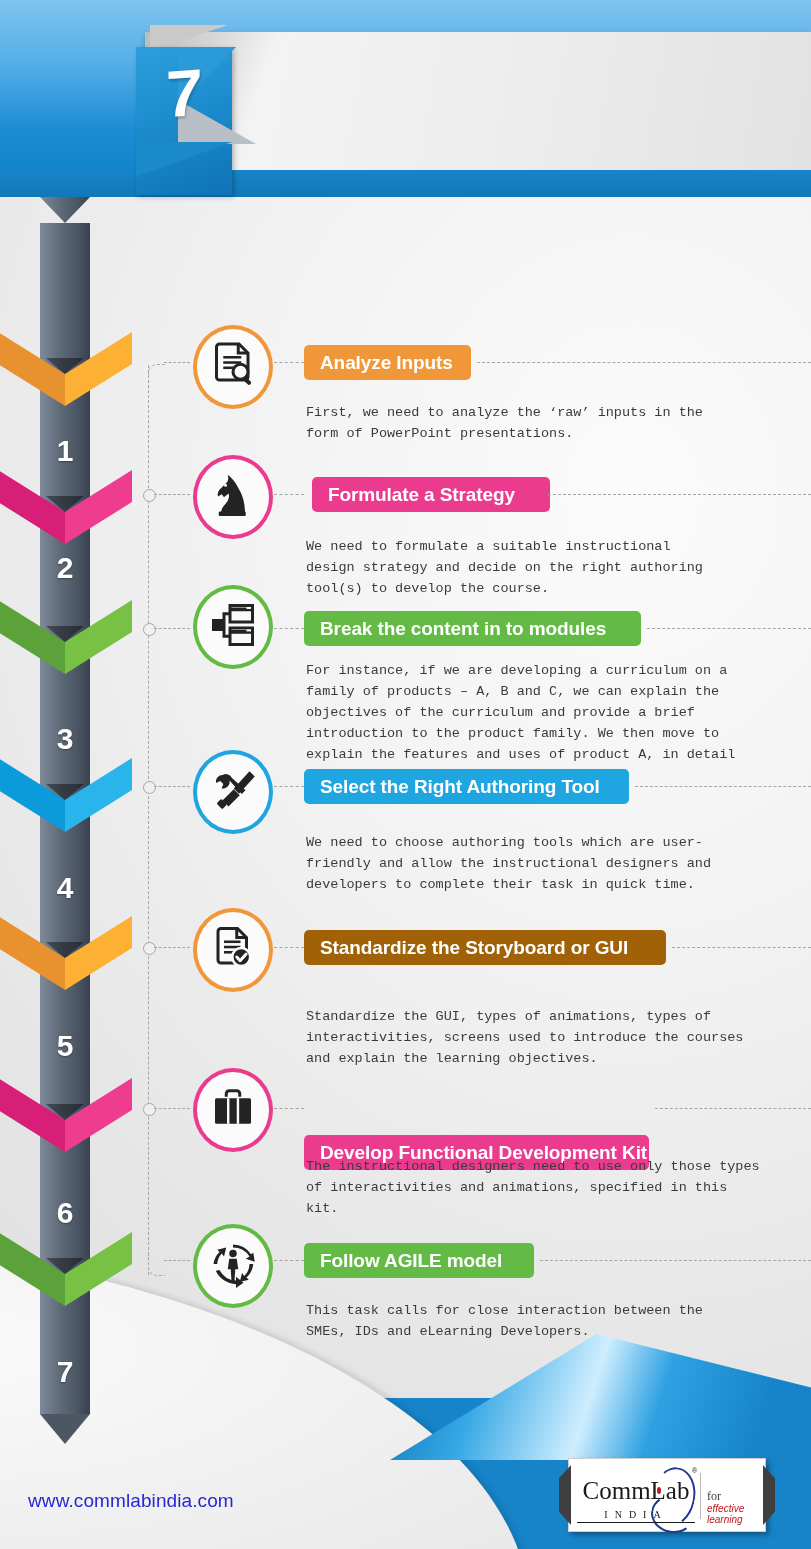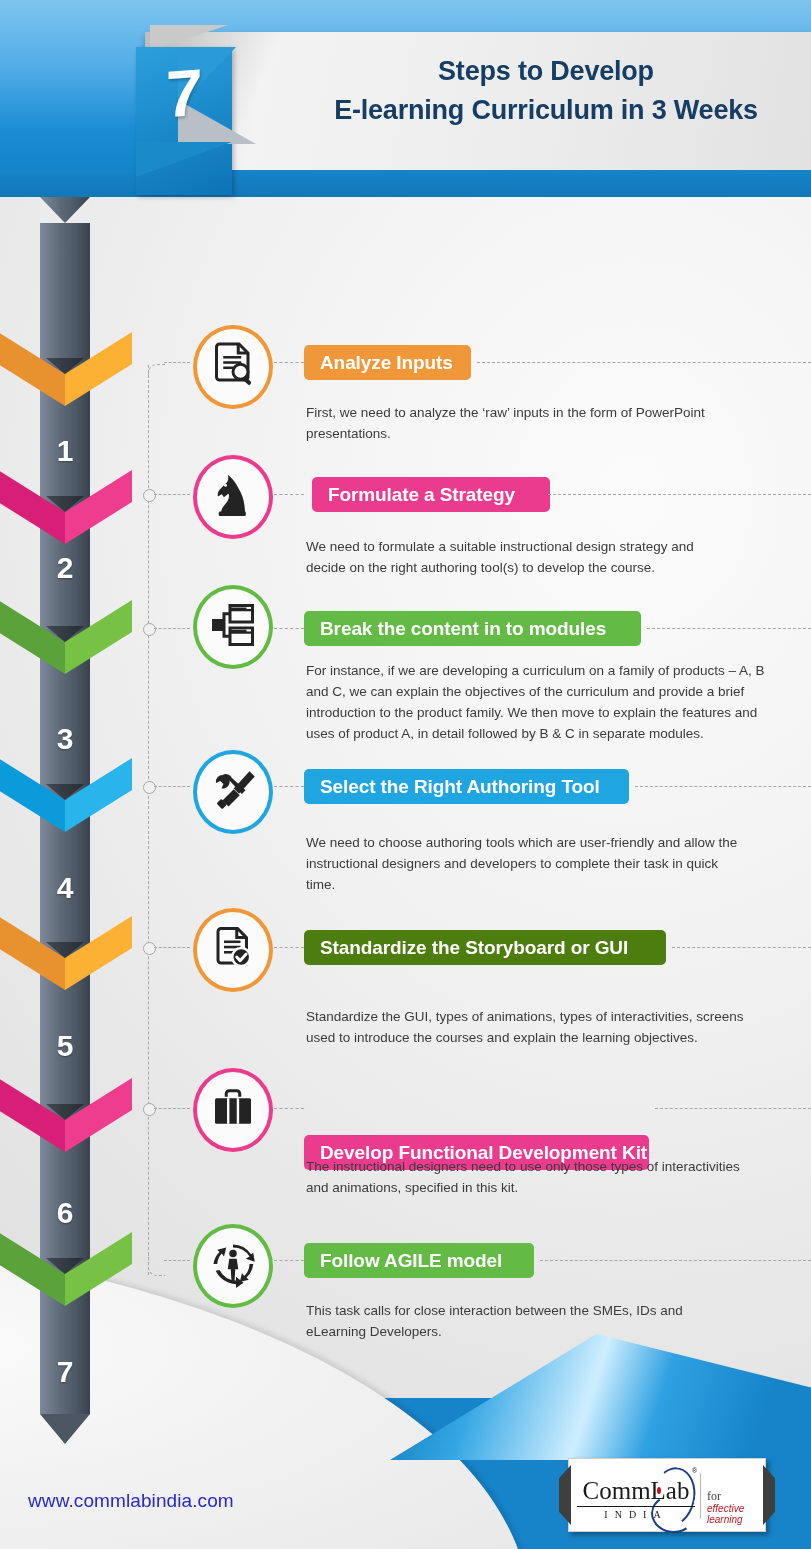--- a/index.html
+++ b/index.html
@@ -85,21 +85,21 @@
     position:absolute;left:568px;top:1458px;width:196px;height:72px;
     background:#ffffff;border:1px solid #cfcfcf;
     box-shadow:3px 3px 5px rgba(0,0,0,.35);
   }
   #logo-shade-l{position:absolute;left:-10px;top:6px;width:12px;height:60px;background:#3f3f3f;
     clip-path:polygon(100% 0,100% 100%,0 78%,0 22%);}
   #logo-shade-r{position:absolute;right:-10px;top:6px;width:12px;height:60px;background:#3f3f3f;
     clip-path:polygon(0 0,0 100%,100% 78%,100% 22%);}
   #logo-name{position:absolute;left:8px;top:18px;width:118px;text-align:center;
     font-family:"Liberation Serif",serif;font-size:25px;color:#1a1a1a;
-    border-bottom:1.5px solid #1a1a1a;padding-bottom:1px;}
+    border-bottom:1.5px solid #1a1a1a;padding-bottom:17px;}
   #logo-india{position:absolute;left:8px;top:50px;width:118px;text-align:center;
     font-family:"Liberation Serif",serif;font-size:10px;letter-spacing:7px;color:#1a1a1a;}
   #logo-arc{position:absolute;left:82px;top:8px;width:40px;height:56px;
     border:2px solid #1b3c8f;border-radius:50%;border-left-color:transparent;border-bottom-color:transparent;
     transform:rotate(12deg);}
   #logo-arc2{position:absolute;left:82px;top:36px;width:40px;height:34px;
     border:2px solid #1b3c8f;border-radius:50%;border-top-color:transparent;border-right-color:transparent;
     transform:rotate(8deg);}
   #logo-dot{position:absolute;left:88px;top:28px;width:4px;height:7px;background:#c0161d;border-radius:50%;}
   #logo-reg{position:absolute;left:123px;top:8px;font-size:7px;color:#1a1a1a;}
@@ -154,41 +154,37 @@
   .badge{
     position:absolute;height:35px;border-radius:5px;color:#fff;
     font-size:19px;font-weight:bold;display:flex;align-items:center;
     padding:0 16px;box-sizing:border-box;white-space:nowrap;
     letter-spacing:-.1px;
   }
   .dash-left{position:absolute;height:0;border-top:1.5px dashed #a6a6a6;}
   .dash-right{position:absolute;height:0;border-top:1.5px dashed #a6a6a6;}
   .desc{
     position:absolute;color:#3b3b3b;font-size:13.5px;line-height:1.55;
-    font-family:Liberation Sans, sans-serif;
+    font-family:Liberation Mono, monospace;
   }
 </style>
 </head>
 <body>
 
 <div id="page">
 
   <div id="body-bg"></div>
   <div id="footer-blue"></div>
   <div id="footer-curve"></div>
   <div id="footer-ray-edge"></div>
   <div id="footer-ray"></div>
 
   <div id="header">
     <div id="header-sheet"></div>
     <div id="header-bottom-bar"></div>
-    <div id="header-title">
-      <div>Steps to Develop</div>
-      <div>E-learning Curriculum in 3 Weeks</div>
-    </div>
     <div id="ribbon">
       <div class="fold" id="fold-a"></div>
       <div id="ribbon-main"></div>
       <div class="fold" id="fold-b"></div>
       <div class="fold" id="fold-c"></div>
       <div class="fold" id="fold-d"></div>
       <div id="ribbon-num">7</div>
     </div>
   </div>
 
@@ -334,21 +330,21 @@
               <path d="M16 6h22l12 12v30a4 4 0 0 1-4 4H16a4 4 0 0 1-4-4V10a4 4 0 0 1 4-4z" fill="none" stroke="#232323" stroke-width="4"></path>
               <path d="M37 7v11h12" fill="none" stroke="#232323" stroke-width="4"></path>
               <rect x="20" y="22" width="22" height="3.4"></rect>
               <rect x="20" y="29" width="22" height="3.4"></rect>
               <rect x="20" y="36" width="13" height="3.4"></rect>
               <circle cx="43" cy="44" r="12" fill="#232323" stroke="#fbfbfb" stroke-width="3.5"></circle>
               <path d="m37 44 4.5 5 8-9" fill="none" stroke="#fbfbfb" stroke-width="4" stroke-linecap="round" stroke-linejoin="round"></path>
             </svg></span>
         </div>
         <div class="dash-left" style="left: 274px; width: 30px; top: 947px;"></div>
-        <div class="badge" style="left: 304px; top: 930px; width: 362px; background: #4d7c0f; text-align: center;">
+        <div class="badge" style="left: 304px; top: 930px; width: 362px; background: #a16207; text-align: center;">
           <span>Standardize the Storyboard or GUI</span>
         </div>
         <div class="dash-right" style="left: 672px; width: 139px; top: 947px;"></div>
         <div class="desc" style="left: 306px; top: 1007px; width: 460px;">Standardize the GUI, types of animations, types of interactivities, screens used to introduce the courses and explain the learning objectives.</div>
       </div>
       <div class="step">
         <div class="icon-ring" style="top: 1068px; border-color: rgb(235, 59, 142);">
           <span><svg viewBox="0 0 64 64" fill="#232323">
               <path d="M23 17v-4a4 4 0 0 1 4-4h10a4 4 0 0 1 4 4v4" fill="none" stroke="#232323" stroke-width="4"></path>
               <rect x="8" y="19" width="48" height="34" rx="2"></rect>

